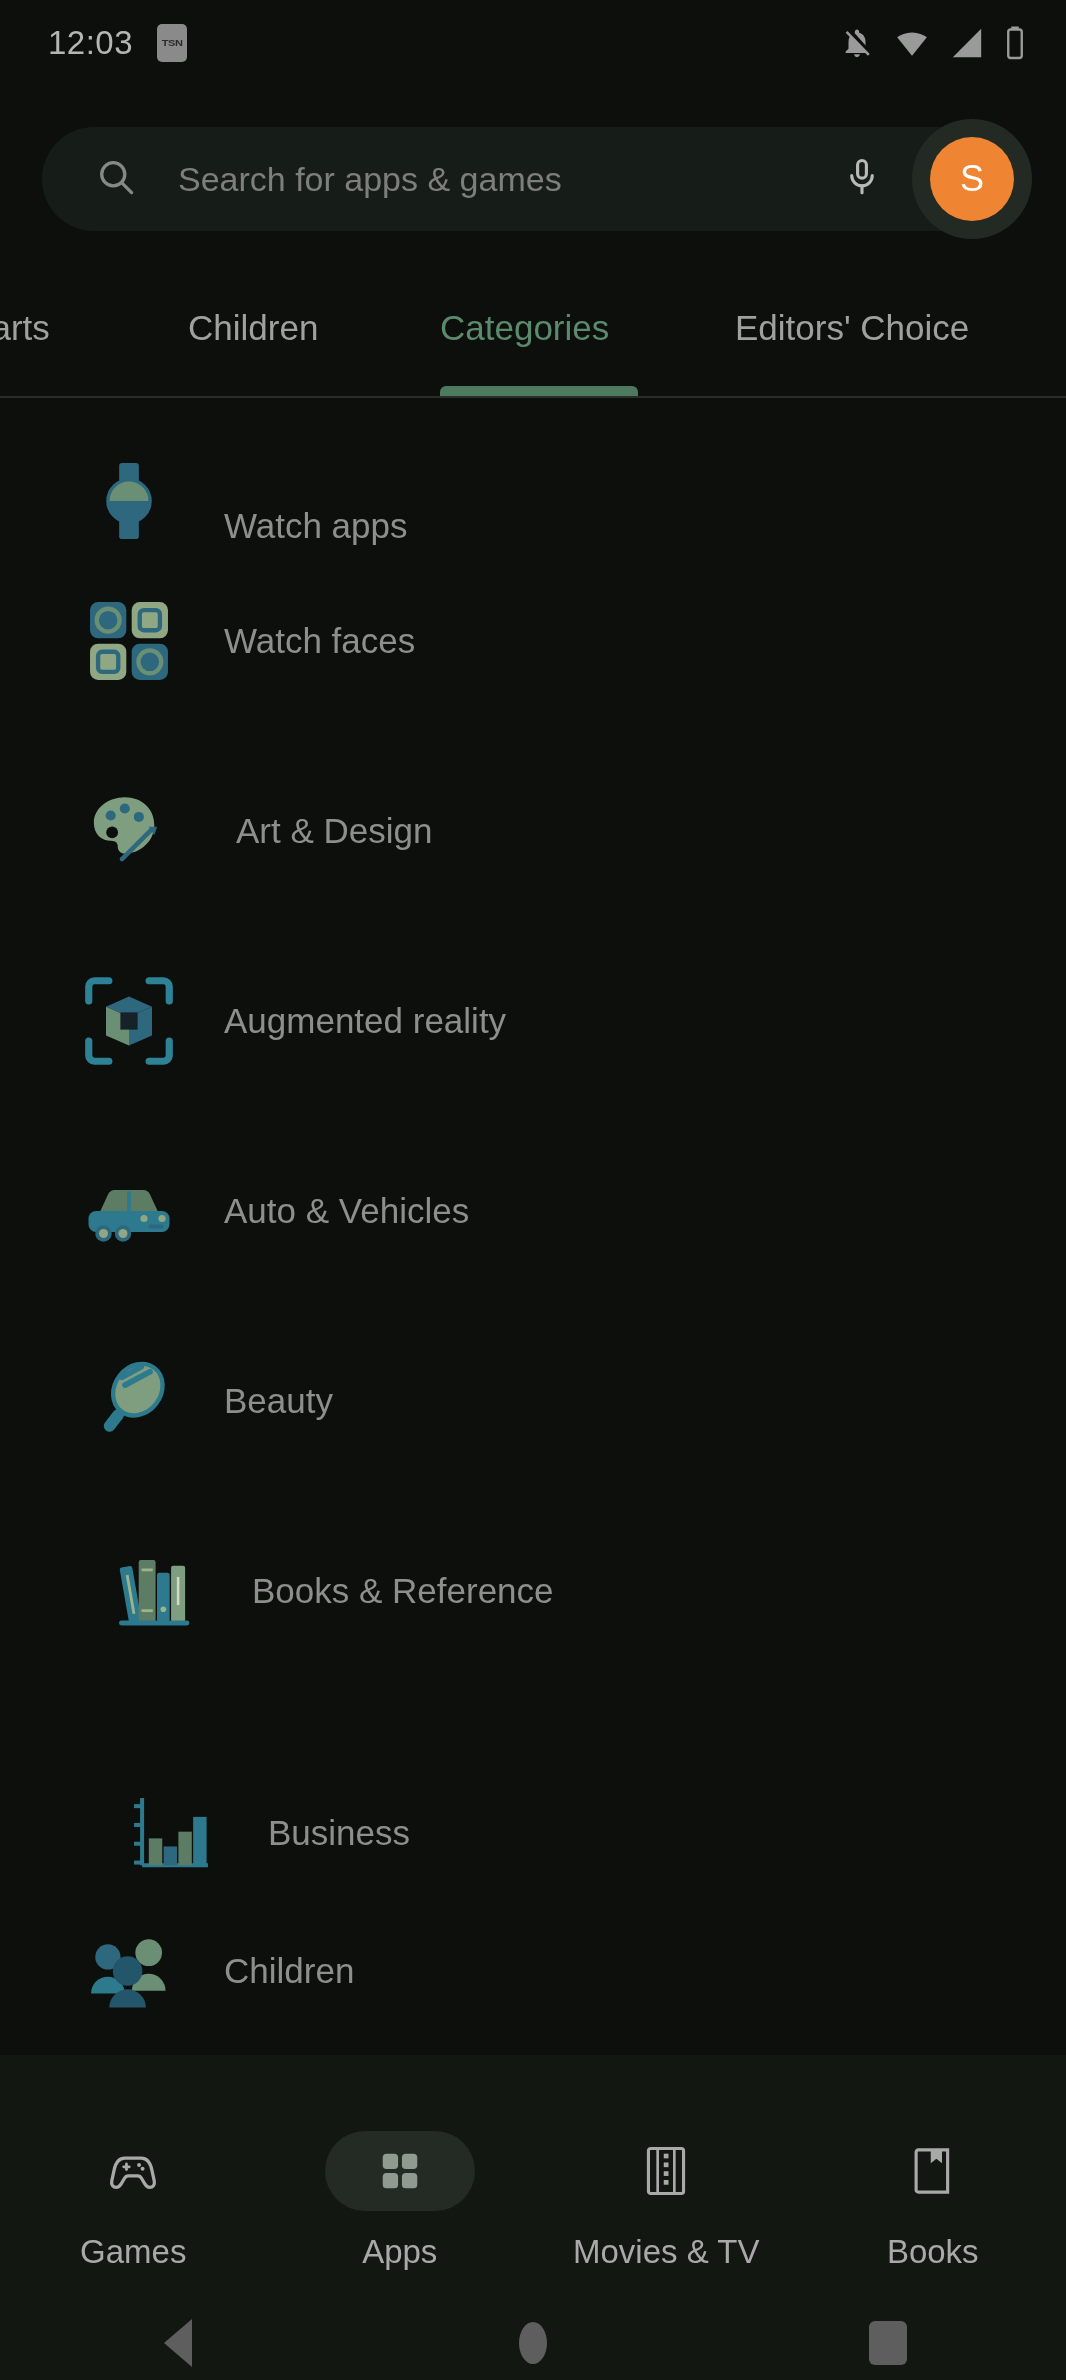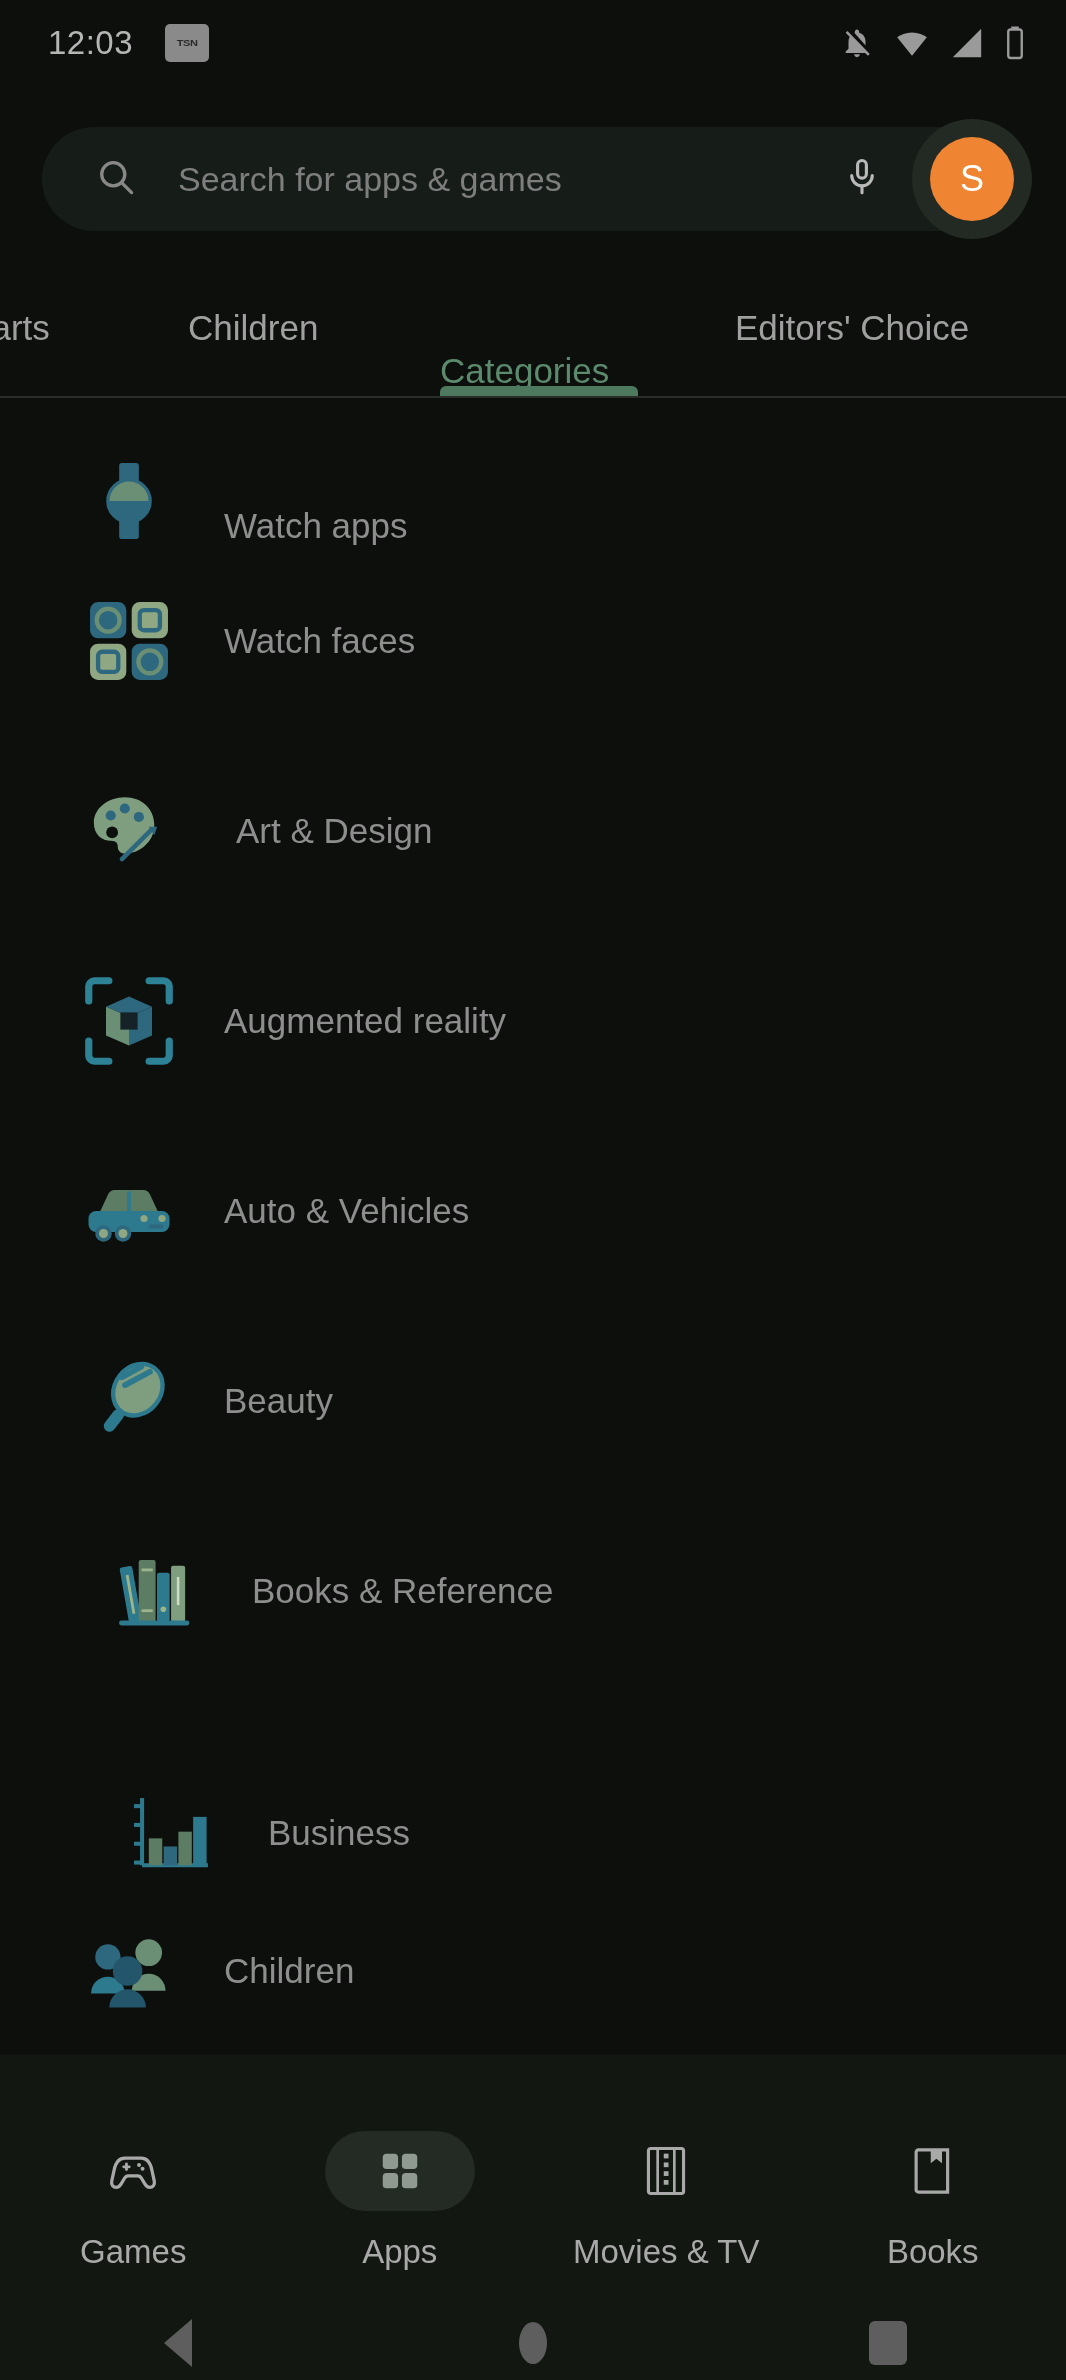--- a/index.html
+++ b/index.html
@@ -12,24 +12,24 @@
     position:relative;
   }
 
   
   #status-bar {
     position:absolute; top:0; left:0; width:1066px; height:86px;
     background:#0d0f0d;
     display:flex; align-items:center; justify-content:space-between;
     padding:0 40px 0 48px;
   }
-  .sb-left { display:flex; align-items:center; gap:32px; }
+  .sb-left { display:flex; align-items:center; gap:24px; }
   .sb-time { color:#b5b5b5; font-size:33px; letter-spacing:.5px; }
   .sb-appicon {
-    width:44px; height:38px; border-radius:5px; background:#8a8a8a;
+    width:30px; height:38px; border-radius:5px; background:#8a8a8a;
     display:flex; align-items:center; justify-content:center;
   }
   .sb-appicon span { font-size:11px; color:#2a2a2a; font-weight:bold; letter-spacing:-.5px; transform:scaleY(.85);}
   .sb-right { display:flex; align-items:center; gap:20px; }
   .sb-right svg { display:block; }
 
   
   #search-bar {
     position:absolute; top:127px; left:42px;
     width:982px; height:104px;
@@ -56,21 +56,21 @@
   #tabs {
     position:absolute; top:280px; left:0; width:1066px; height:118px;
   }
   #tab-strip {
     position:relative; height:118px; width:1066px;
   }
   .tab {
     position:absolute; top:28px;
     font-size:35px; color:#a0a0a0; white-space:nowrap;
   }
-  .tab.active { color:#5c8a6c;margin-top:43px; }
+  .tab.active { color:#5c8a6c; }
   #tab-indicator {
     position:absolute; left:440px; top:386px;
     width:198px; height:11px;
     background:#4d7a5e; border-radius:6px 6px 0 0;
   }
   #tab-divider {
     position:absolute; left:0; top:396px; width:1066px; height:2px;
     background:#2a2d2a;
   }
 

